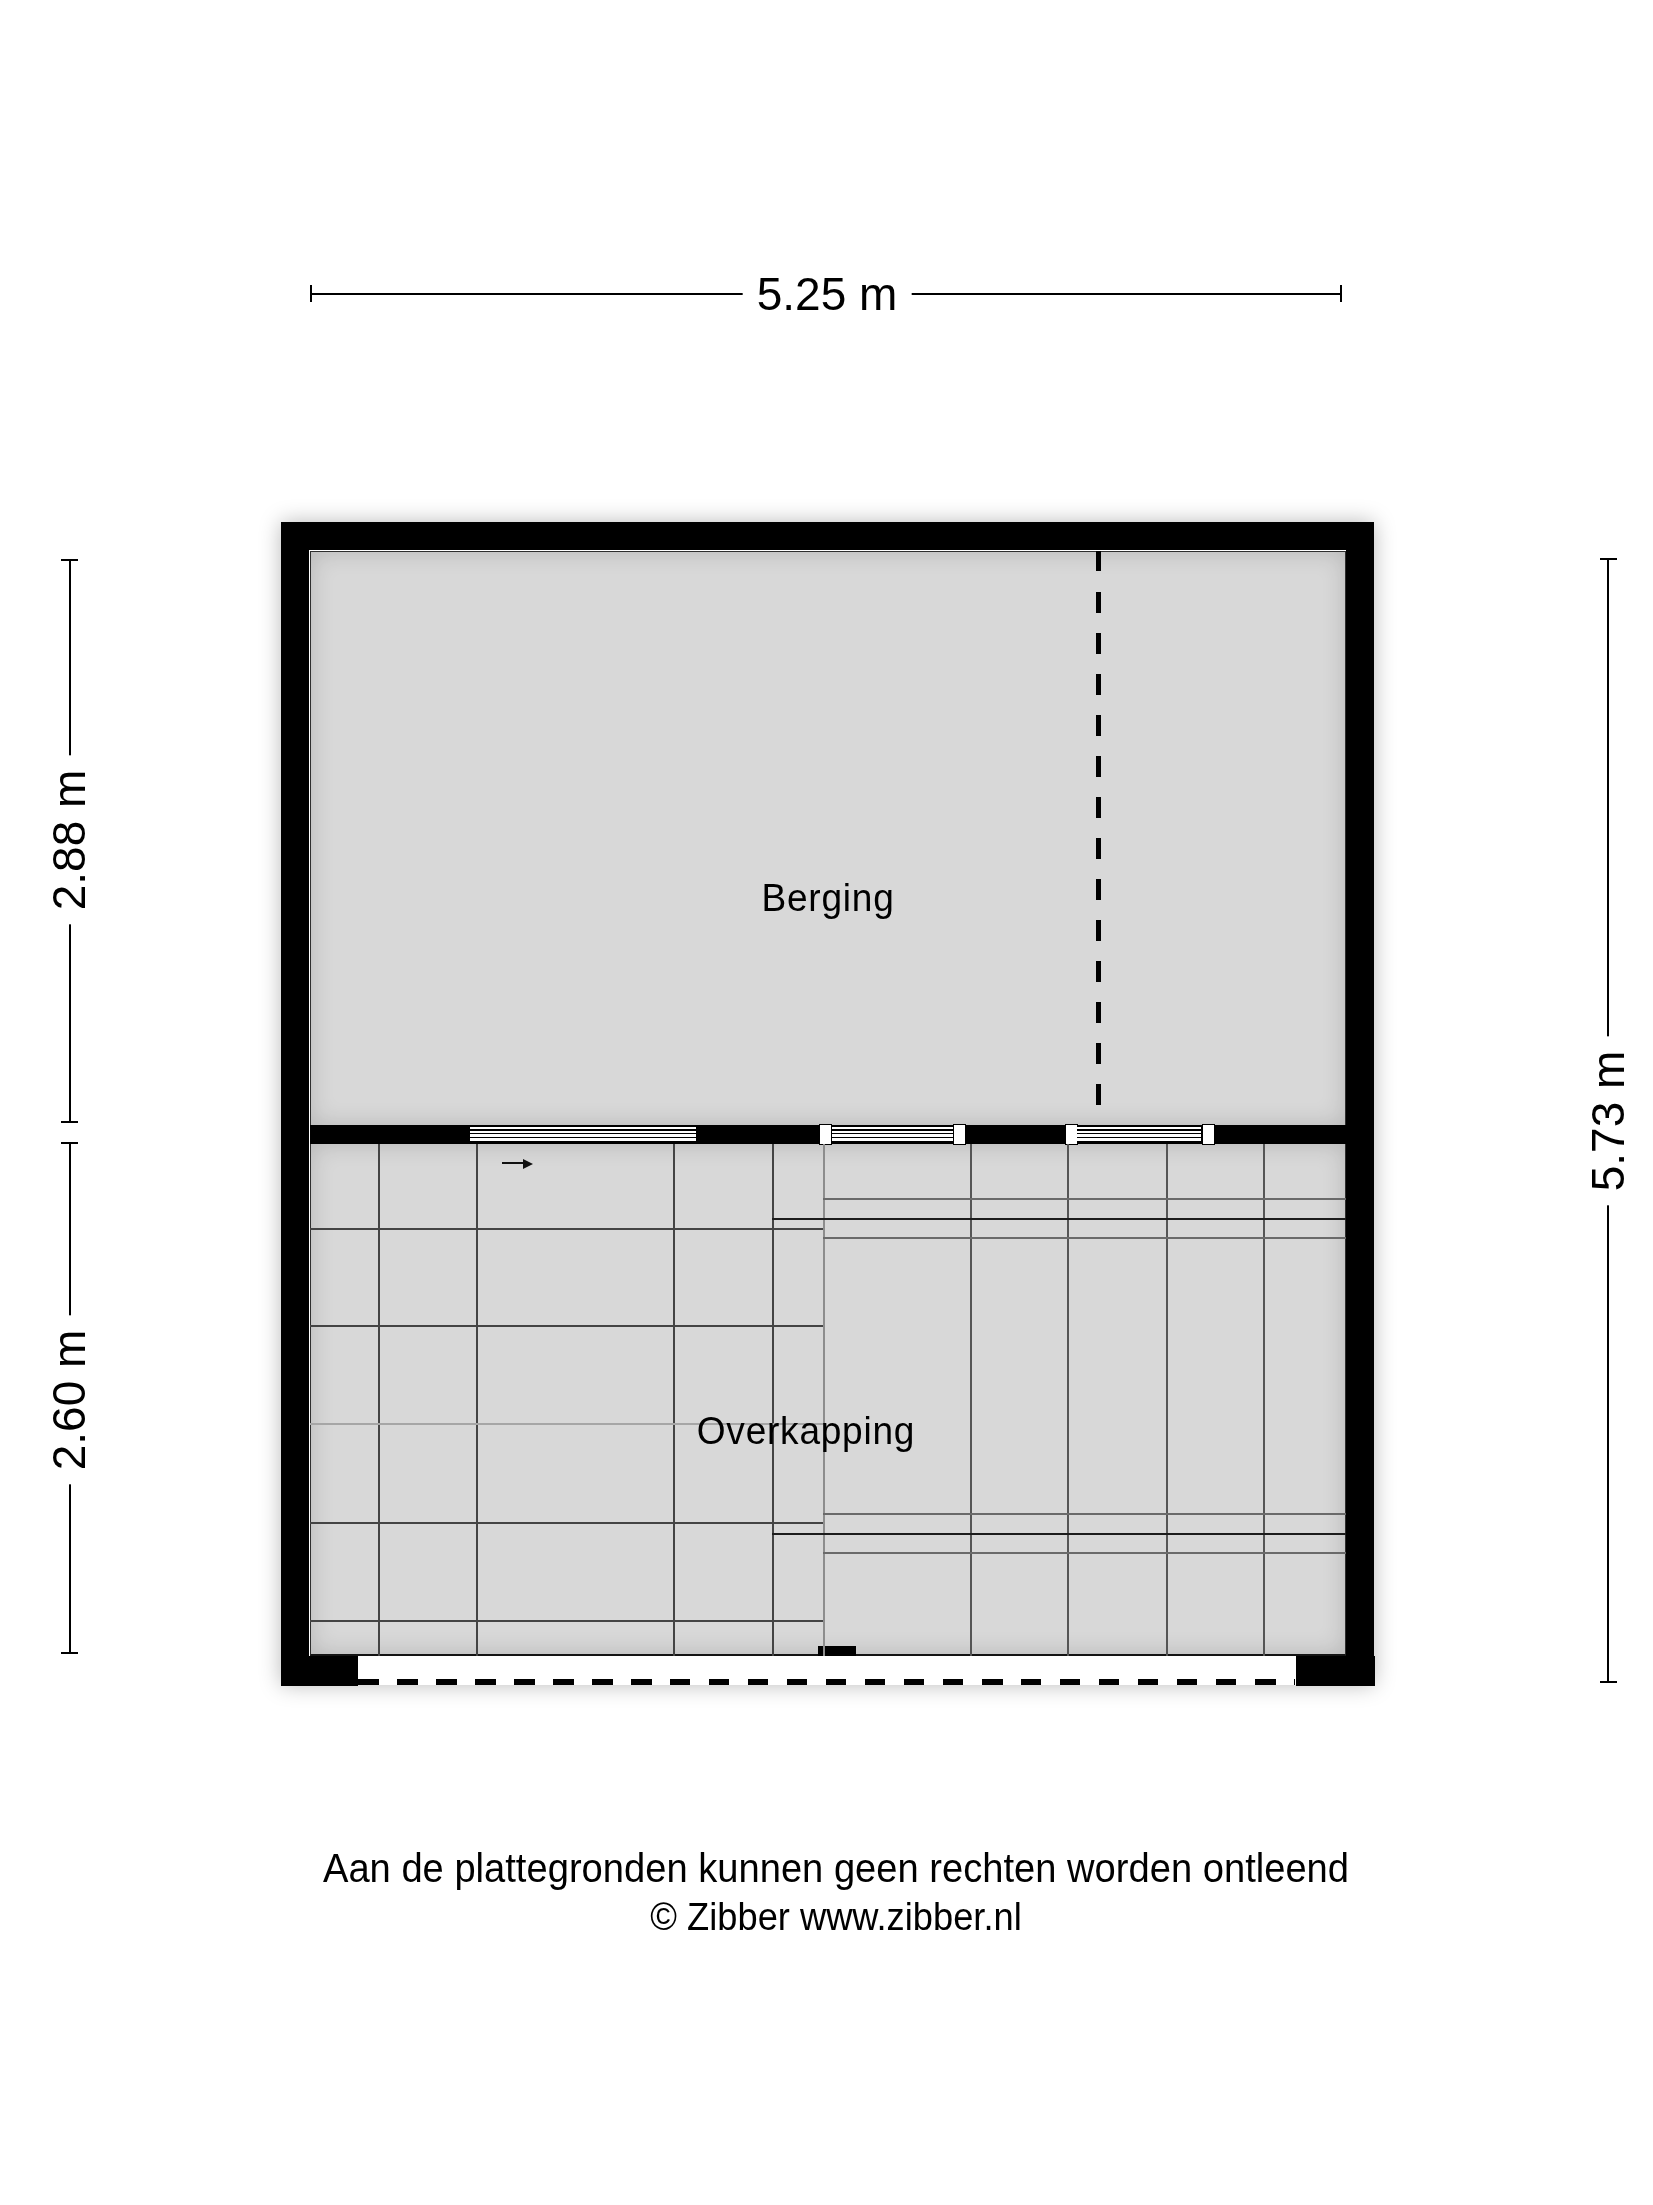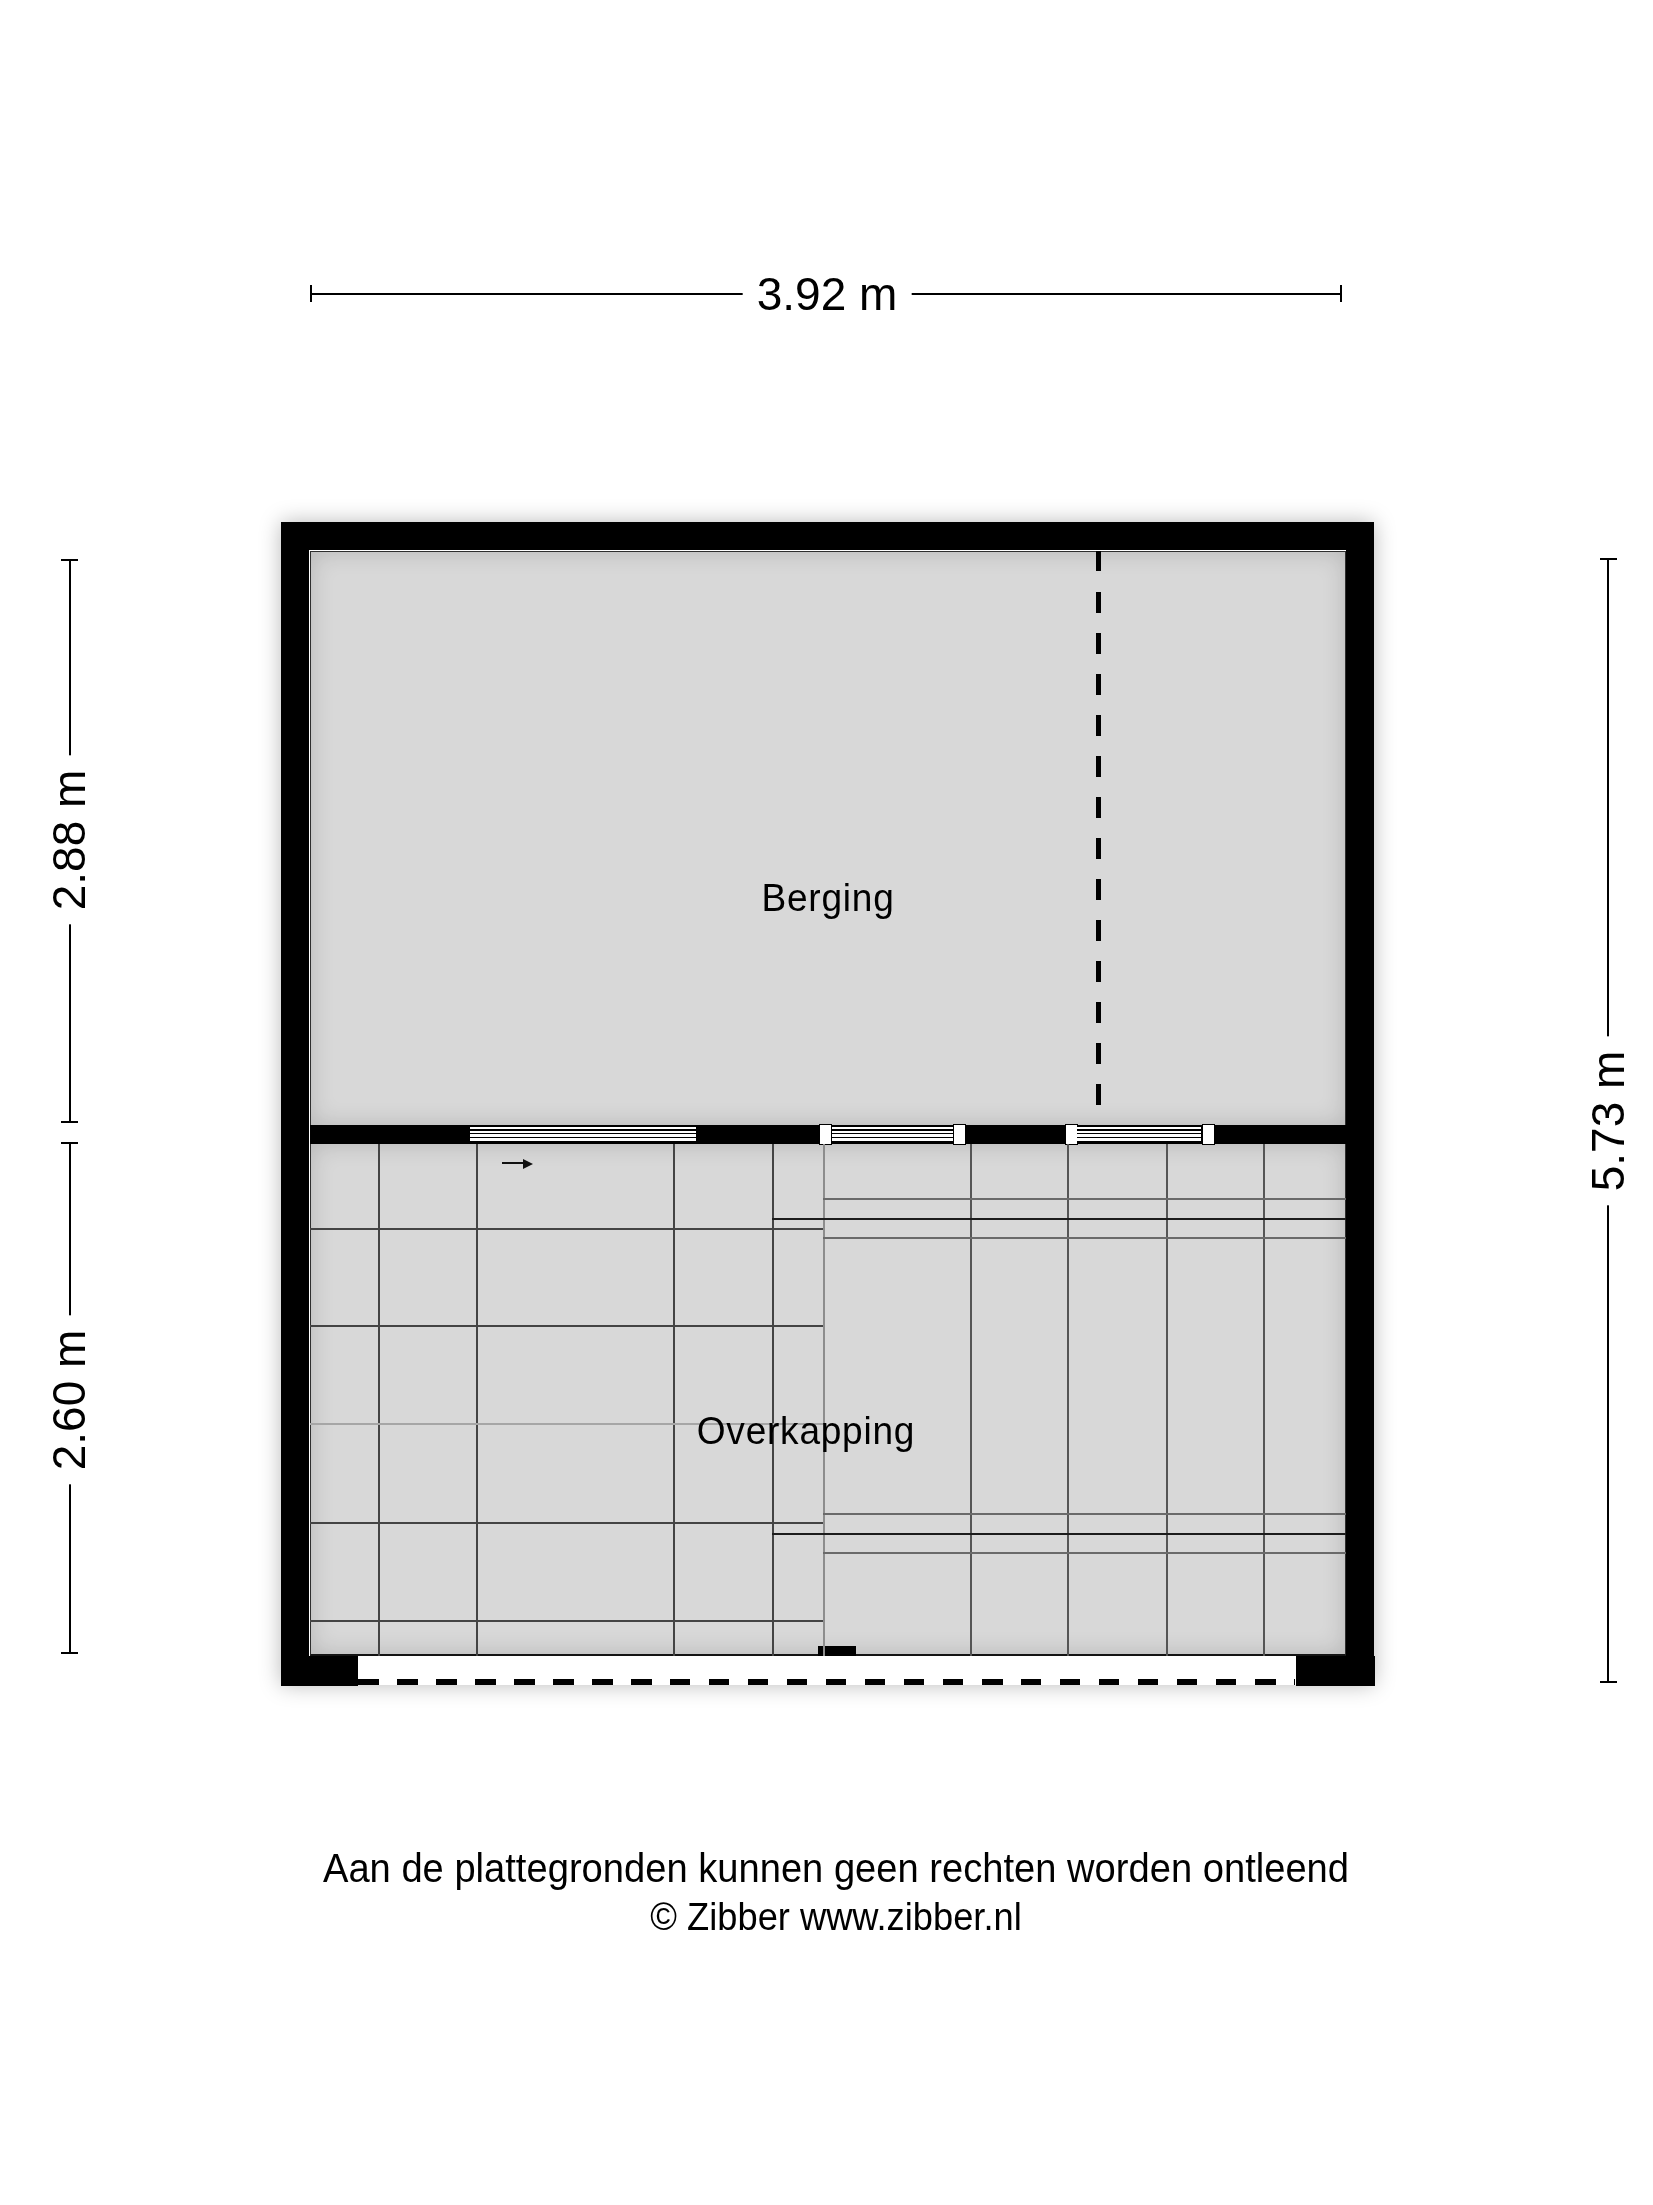--- a/index.html
+++ b/index.html
@@ -52,21 +52,21 @@
   .footer-line{position:absolute;white-space:nowrap;transform:translate(-50%,-50%) scaleX(.93);}
   .footer-line.l1{left:836px;top:1868px;font-size:41px;}
   .footer-line.l2{left:836px;top:1917px;font-size:39px;}
 </style>
 </head>
 <body>
 
 <div class="dim-line-h" style="left:311px;top:293px;width:1031px;"></div>
 <div class="tick-v" style="left:310px;top:285px;"></div>
 <div class="tick-v" style="left:1340px;top:285px;"></div>
-<div class="dim-label" style="left:827px;top:294px;">3.92 m</div>
+<div class="dim-label" style="left:827px;top:294px;">5.25 m</div>
 
 <div class="dim-line-v" style="left:69px;top:561px;height:562px;"></div>
 <div class="tick-h" style="left:61px;top:559px;"></div>
 <div class="tick-h" style="left:61px;top:1121px;"></div>
 <div class="dim-label rot" style="left:69px;top:840px;">2.88 m</div>
 
 <div class="dim-line-v" style="left:69px;top:1144px;height:510px;"></div>
 <div class="tick-h" style="left:61px;top:1142px;"></div>
 <div class="tick-h" style="left:61px;top:1652px;"></div>
 <div class="dim-label rot" style="left:69px;top:1400px;">2.60 m</div>

